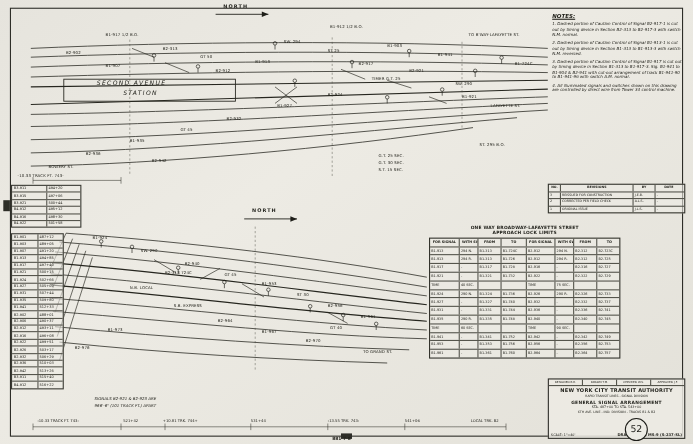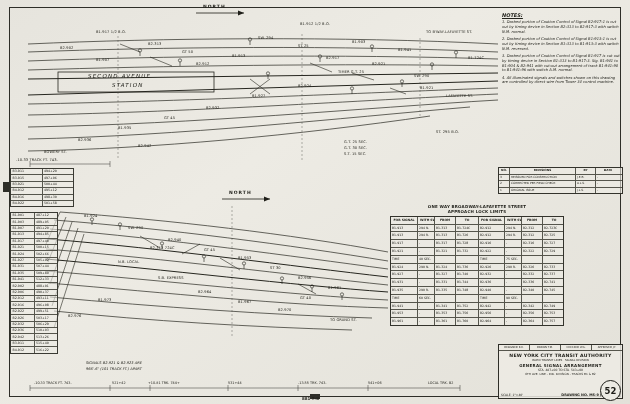--- a/index.html
+++ b/index.html
@@ -44,23 +44,23 @@
   .tb-approvals .appr{flex:1;font-size:2.6px;line-height:1.7;text-align:center;border-left:.5px solid #55554c;padding:.5px 0;white-space:nowrap;overflow:hidden}
   .tb-approvals .appr:first-child{border-left:none}
   .tb-authority{font-size:4.6px;font-weight:bold;text-align:center;margin-top:1.5px;letter-spacing:.2px}
   .tb-dept{font-size:2.8px;text-align:center}
   .tb-main{font-size:4px;font-weight:bold;text-align:center;margin-top:1px;letter-spacing:.3px}
   .tb-sta{font-size:3px;text-align:center}
   .tb-line{font-size:2.9px;text-align:center}
   .tb-bottom{display:flex;justify-content:space-between;align-items:flex-end;flex:1;padding:0 2px 1px 2px}
   .tb-scale{font-size:3px}
   .tb-dno{font-size:3.4px;font-weight:bold}
-  .sheet-circle{position:absolute;left:600px;top:380px;width:19px;height:19px;border:1.6px solid #1d1d18;
+  .sheet-circle{position:absolute;left:568px;top:380px;width:19px;height:19px;border:1.6px solid #1d1d18;
                 border-radius:50%;background:#ecebe4;display:flex;align-items:center;justify-content:center;
-                font-size:8.5px;font-weight:bold;color:#1d1d18}
+                font-size:8.5px;font-weight:normal;color:#1d1d18}
   .center-mark{position:absolute;left:302px;top:396px;font-size:4px;font-weight:bold}
 </style>
 </head>
 <body>
 
 <div class="sheet">
   <div class="frame"></div>
 
   <svg class="overlay" width="630" height="404" viewBox="0 0 630 404">
     <defs>

